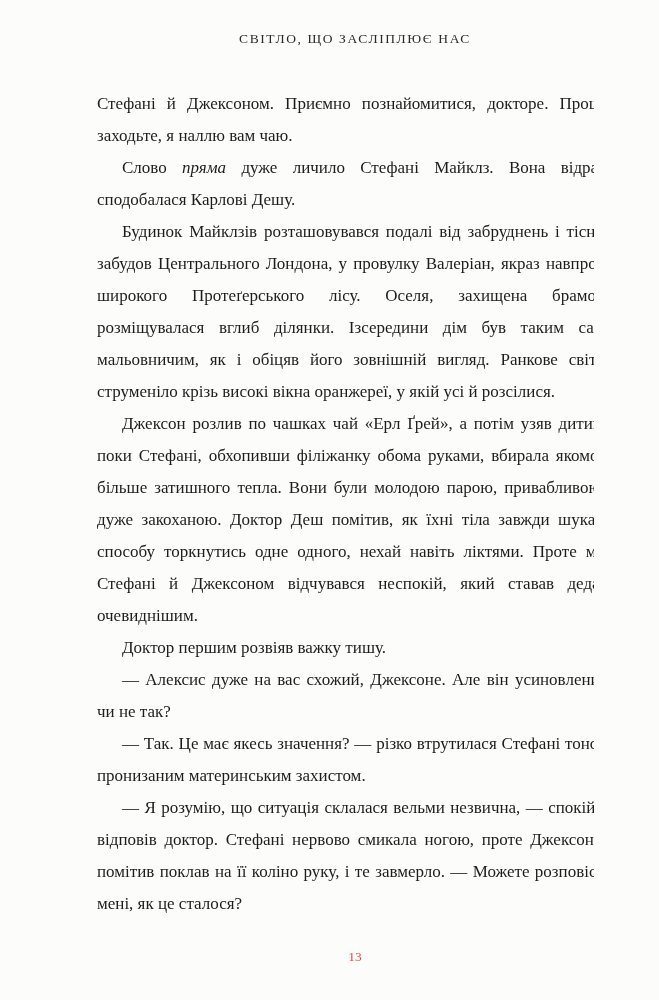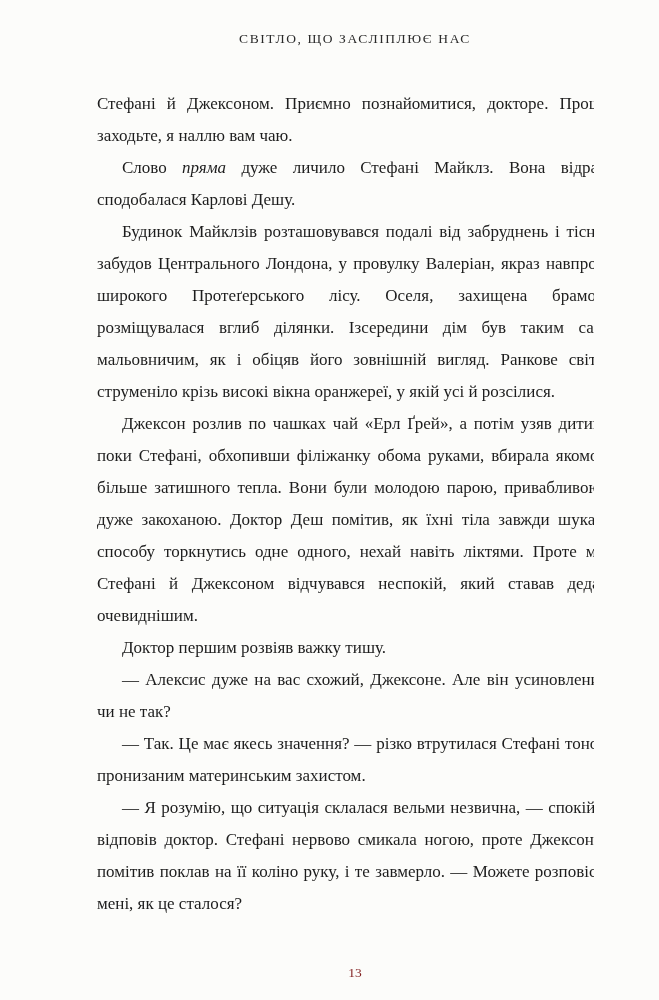--- a/index.html
+++ b/index.html
@@ -47,22 +47,21 @@
   .italic {
     font-style: italic;
   }
   .page-number {
     position: absolute;
     top: 949px;
     left: 97px;
     width: 516px;
     text-align: center;
     font-size: 13.5px;
-    color: #7f1d1d;
-    margin-top: 16px;
+    color: #ef4444;
   }
 </style>
 </head>
 <body>
 
 <div class="book-page">
   <div class="running-header">СВІТЛО, ЩО ЗАСЛІПЛЮЄ НАС</div>
 
   <div class="body-text">
       <p class="para"><span>Стефані й Джексоном. Приємно познайомитися, докторе. Прошу, заходьте, я наллю вам чаю.</span></p>

